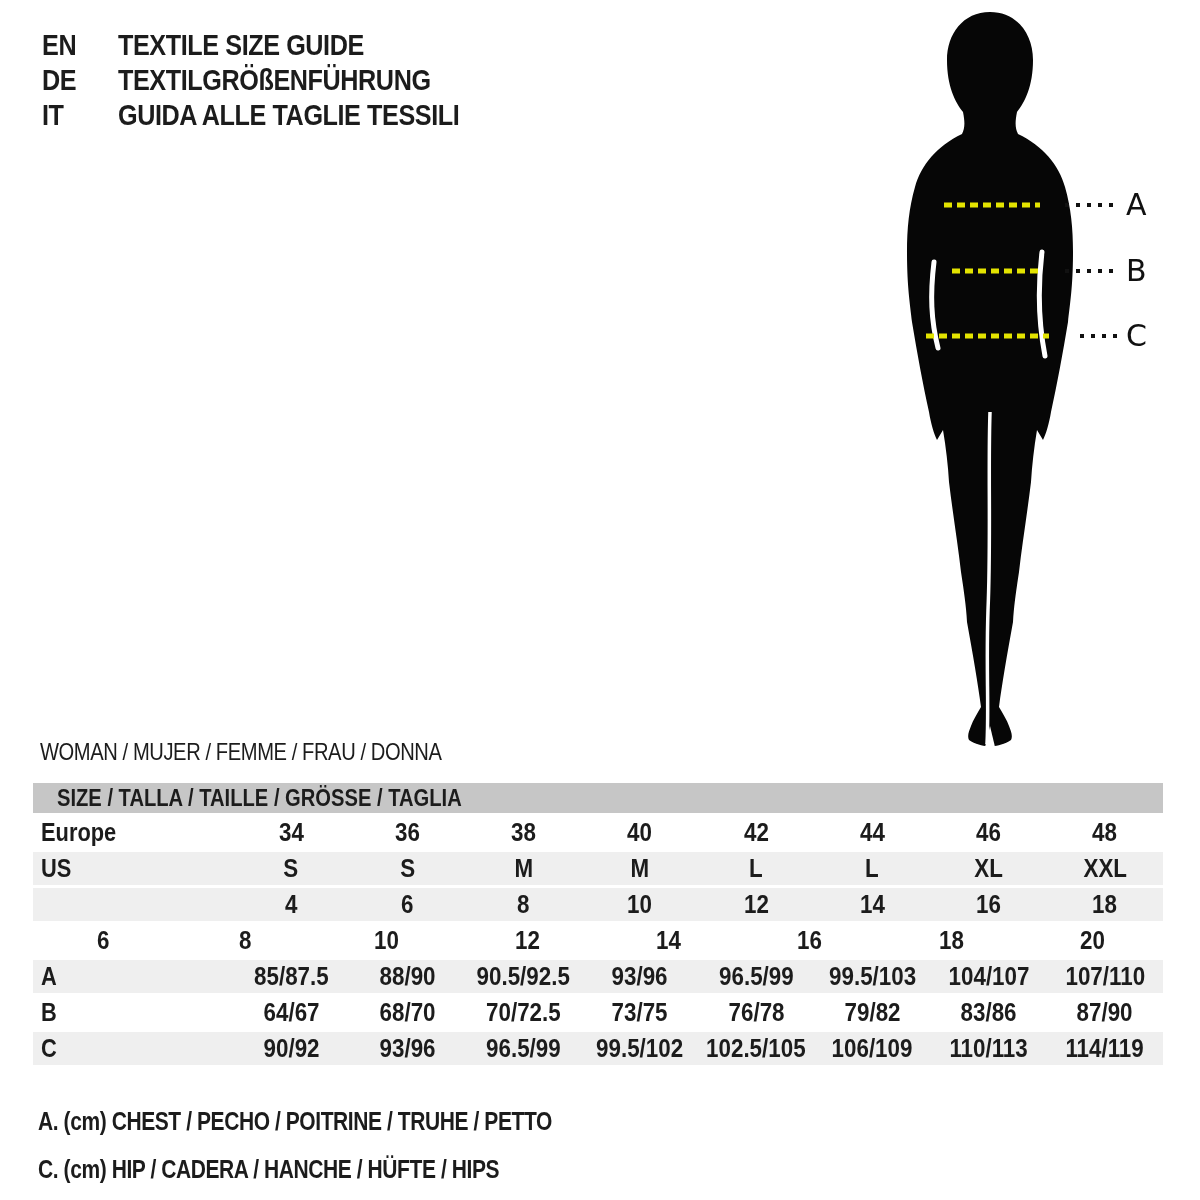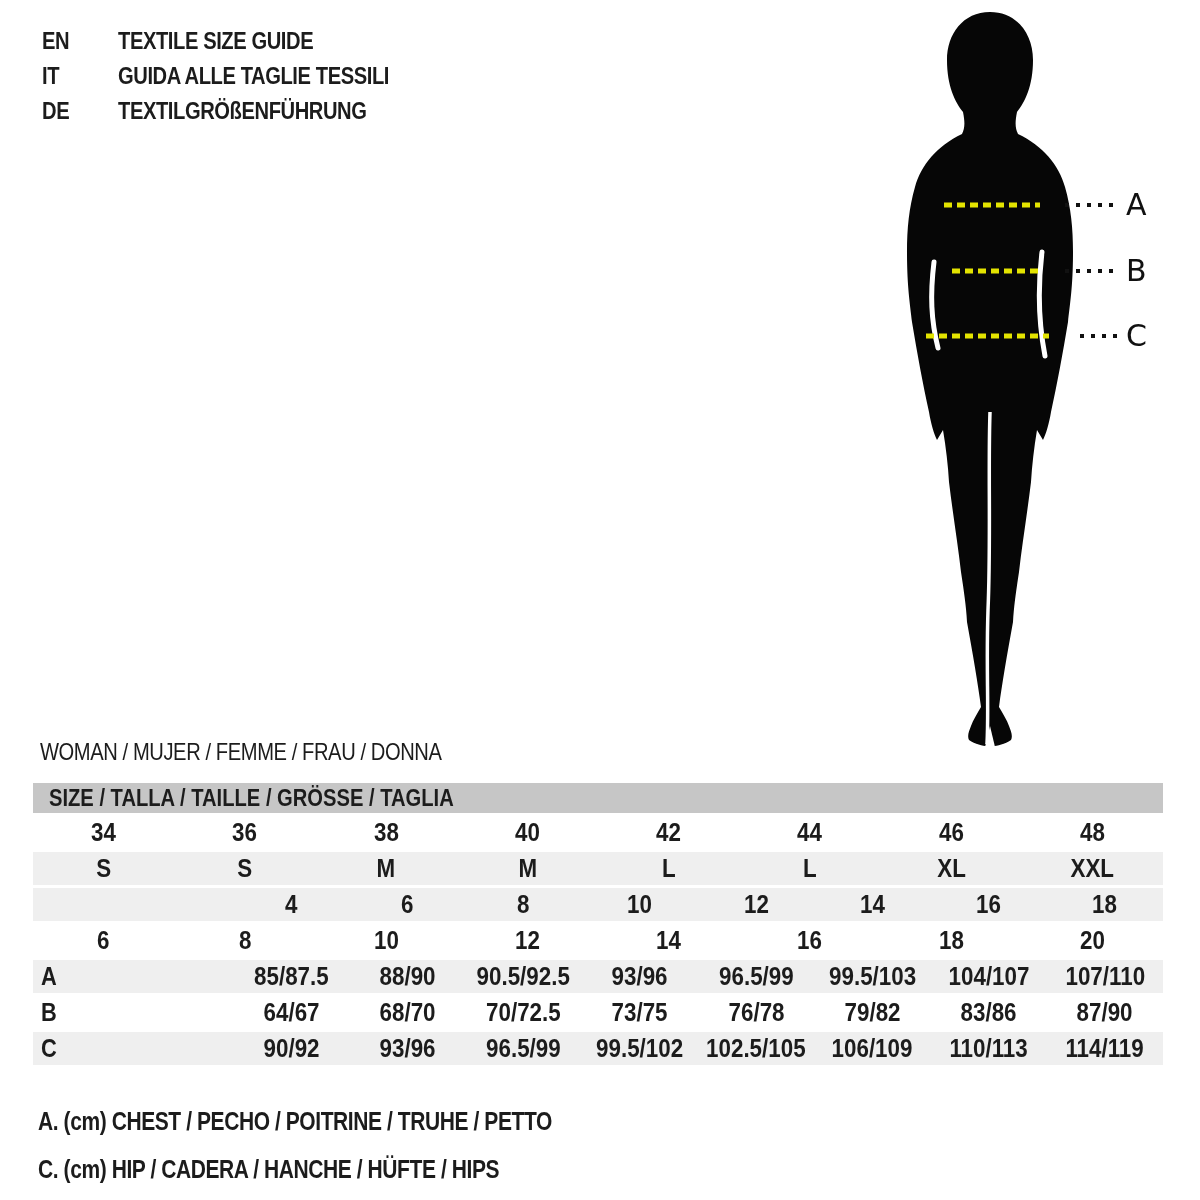--- a/index.html
+++ b/index.html
@@ -5,62 +5,62 @@
   html,body{margin:0;padding:0;}
   body{
     width:1200px;height:1200px;position:relative;background:#ffffff;
     font-family:"Liberation Sans", sans-serif;color:#1c1c1c;overflow:hidden;
   }
   .cond{display:inline-block;transform:scaleX(0.84);transform-origin:0 50%;white-space:nowrap;}
   .condc{display:inline-block;transform:scaleX(0.86);transform-origin:50% 50%;white-space:nowrap;}
 
   
   .lang-list{position:absolute;left:42px;top:27px;}
-  .lang-row{display:flex;height:35px;align-items:flex-start;font-size:24px;font-weight:bold;letter-spacing:-0.5px;}
+  .lang-row{display:flex;height:35px;align-items:center;font-size:30px;font-weight:bold;letter-spacing:-0.5px;}
   .lang-code{width:76px;flex:0 0 76px;}
 
   
   .figure-svg{position:absolute;left:895px;top:0;width:265px;height:748px;}
   .measure-label{position:absolute;width:40px;text-align:left;font-family:"DejaVu Sans", sans-serif;
     font-size:30px;line-height:34px;color:#111;}
   #lblA{left:1126px;top:188px;}
   #lblB{left:1126px;top:254px;}
   #lblC{left:1126px;top:319px;}
 
   
   .section-title{position:absolute;left:40px;top:738px;font-size:24px;font-weight:normal;letter-spacing:-0.5px;}
 
   
   .size-table{position:absolute;left:33px;top:783px;width:1130px;}
   .thead{height:30px;background:#c6c6c6;margin-bottom:3px;display:flex;align-items:center;
-    padding-left:16px;box-sizing:border-box;font-size:24px;font-weight:bold;}
+    padding-left:24px;box-sizing:border-box;font-size:24px;font-weight:bold;}
   .trow{display:flex;height:33px;margin-bottom:3px;align-items:center;font-size:26px;font-weight:bold;}
   .trow.shaded{background:#efefef;}
   .trow .lbl{width:200px;flex:0 0 200px;padding-left:8px;box-sizing:border-box;}
   .trow .val{flex:1 1 0;text-align:center;text-decoration:underline;}
 
   
   .legend{position:absolute;left:38px;top:1089px;}
   .legend-line{height:32px;line-height:32px;font-size:25px;font-weight:bold;letter-spacing:-0.5px;margin-top:16px;}
 </style>
 </head>
 <body>
 
 <div class="lang-list">
   <div class="lang-row">
     <span class="lang-code cond">EN</span>
     <span class="cond">TEXTILE SIZE GUIDE</span>
   </div>
   <div class="lang-row">
+    <span class="lang-code cond">DE</span>
+    <span class="cond">TEXTILGRÖßENFÜHRUNG</span>
+  </div>
+  <div class="lang-row">
     <span class="lang-code cond">IT</span>
     <span class="cond">GUIDA ALLE TAGLIE TESSILI</span>
-  </div>
-  <div class="lang-row">
-    <span class="lang-code cond">DE</span>
-    <span class="cond">TEXTILGRÖßENFÜHRUNG</span>
   </div>
 </div>
 
 <svg class="figure-svg" viewBox="0 0 265 748" xmlns="http://www.w3.org/2000/svg">
   <path fill="#060606" d="
     M95,12
     C122,12 138,34 138,60
     C138,86 130,102 122,112
     C120,122 120,128 123,134
     C148,146 164,165 170,187
@@ -116,31 +116,33 @@
 <div class="section-title">
   <span class="cond">WOMAN / MUJER / FEMME / FRAU / DONNA</span>
 </div>
 
 <div class="size-table">
   <div class="thead">
     <span class="cond">SIZE / TALLA / TAILLE / GRÖSSE / TAGLIA</span>
   </div>
 
   <div class="trow">
+    <span class="lbl"><span class="cond">Europe</span></span>
     <span class="val"><span class="condc">34</span></span>
     <span class="val"><span class="condc">36</span></span>
     <span class="val"><span class="condc">38</span></span>
     <span class="val"><span class="condc">40</span></span>
     <span class="val"><span class="condc">42</span></span>
     <span class="val"><span class="condc">44</span></span>
     <span class="val"><span class="condc">46</span></span>
     <span class="val"><span class="condc">48</span></span>
   </div>
 
   <div class="trow shaded">
+    <span class="lbl"><span class="cond">US</span></span>
     <span class="val"><span class="condc">S</span></span>
     <span class="val"><span class="condc">S</span></span>
     <span class="val"><span class="condc">M</span></span>
     <span class="val"><span class="condc">M</span></span>
     <span class="val"><span class="condc">L</span></span>
     <span class="val"><span class="condc">L</span></span>
     <span class="val"><span class="condc">XL</span></span>
     <span class="val"><span class="condc">XXL</span></span>
   </div>
 

